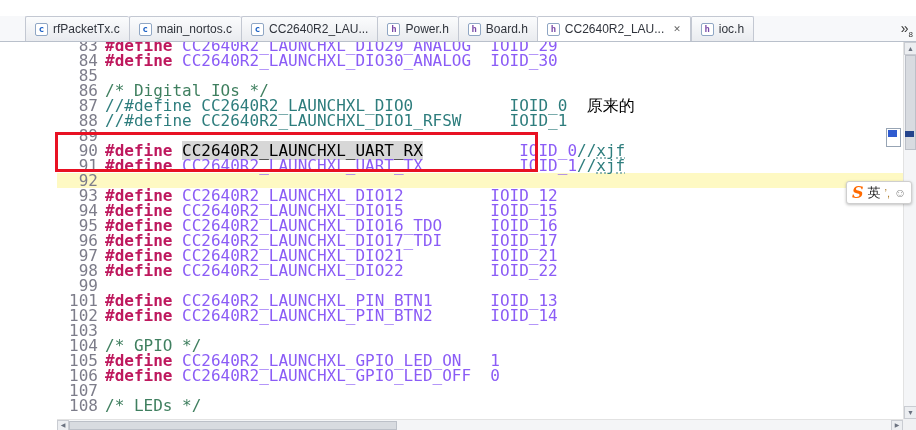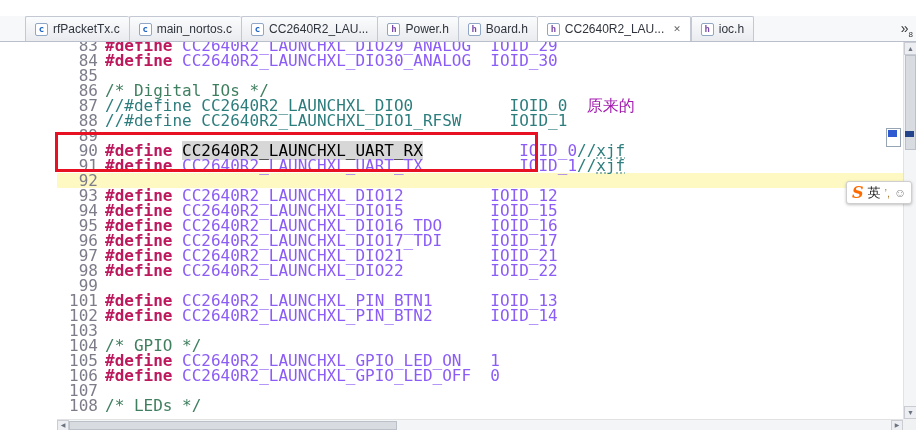--- a/index.html
+++ b/index.html
@@ -42,21 +42,21 @@
   }
   #codelines{margin-top:-4px;}
   .line{display:flex;height:15px;}
   .line.sel{background:#fef9c3;}
   .num{flex:none;width:48px;text-align:right;padding-right:7px;color:#7d7d8a;}
   .codetext{white-space:pre;}
   .sg-kw{color:#be185d;font-weight:bold;}
   .sg-id{color:#8b5cf6;text-align:center;}
   .sg-cmt{color:#3f7f5f;}
   .sg-cmt2{color:#2e7d7d;margin-top:43px;}
-  .sg-gray{color:#a21caf;}
+  .sg-gray{color:#000000;}
   .sg-occ{color:#000;background:#d7d7d7;margin-top:36px;}
   .sg-u{color:#2e7d7d;text-decoration:underline dotted #7aaaaa;text-underline-offset:2px;}
 
   
   .redbox{
     position:absolute;left:55px;top:132px;width:483px;height:40px;
     border:3px solid #e81123;z-index:8;pointer-events:none;
   }
 
   

